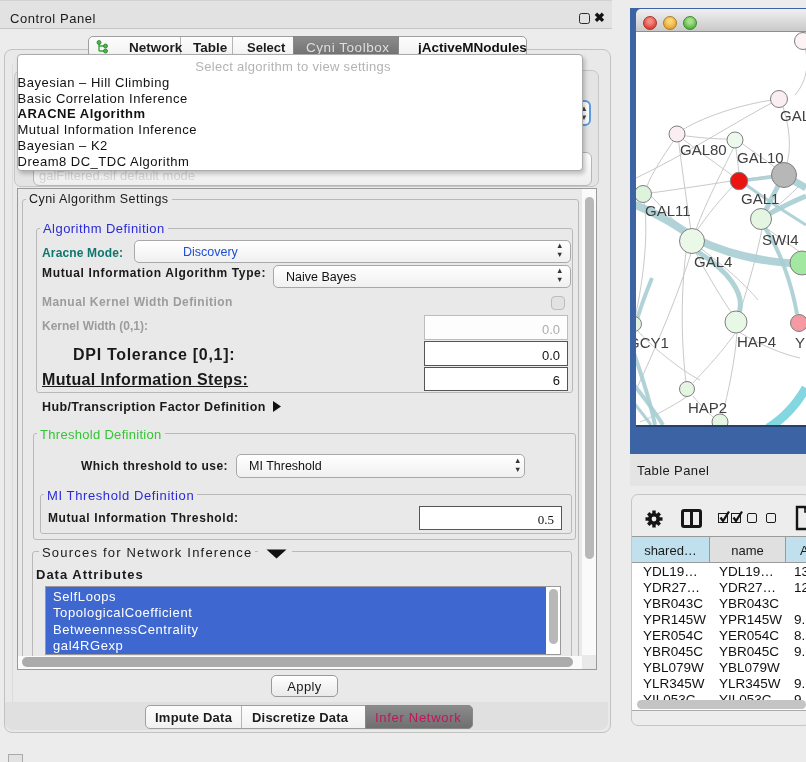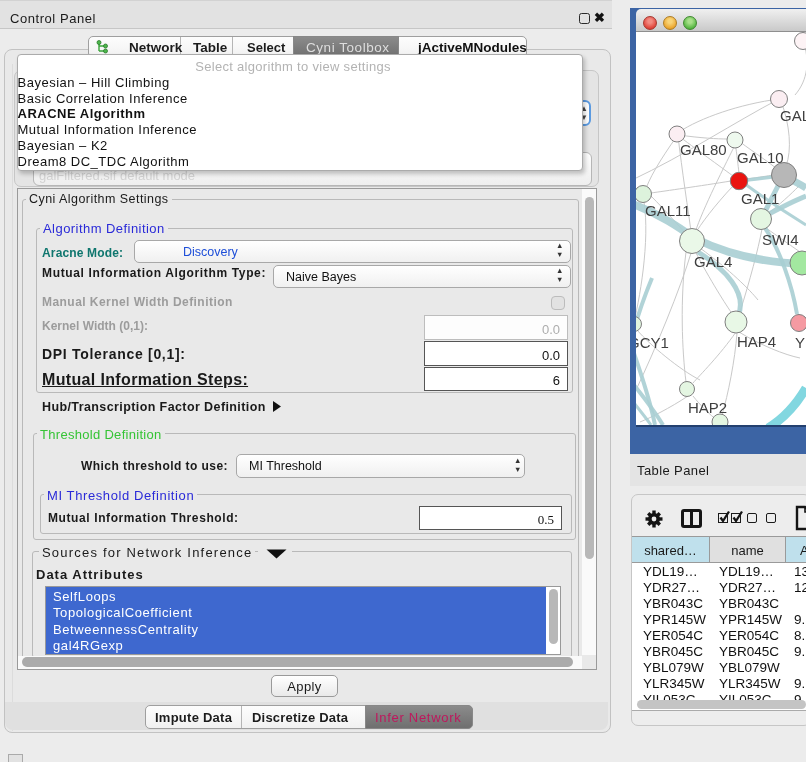--- a/index.html
+++ b/index.html
@@ -72,21 +72,21 @@
 <div class="abs" style="left:286px;top:270px;font-size:12.5px;color:#111;">Naive Bayes</div>
 <div class="abs" style="left:556px;top:267px;font-size:7.5px;color:#333;line-height:8.5px;">▲<br>▼</div>
 
 <div class="abs b" style="left:42px;top:295px;font-size:12px;letter-spacing:0.45px;color:#9c9c9c;">Manual Kernel Width Definition</div>
 <div class="abs" style="left:551px;top:296px;width:14px;height:14px;background:#e2e2e2;border:1px solid #bcbcbc;border-radius:4px;box-sizing:border-box;"></div>
 
 <div class="abs b" style="left:42px;top:319px;font-size:12px;color:#9c9c9c;">Kernel Width (0,1):</div>
 <div class="abs" style="left:424px;top:315px;width:144px;height:25px;background:#fdfdfd;border:1px solid #bdbdbd;box-sizing:border-box;"></div>
 <div class="abs" style="left:424px;top:322px;width:136px;font-size:13px;color:#adadad;text-align:right;">0.0</div>
 
-<div class="abs b" style="left:42px;top:346px;font-size:14px;letter-spacing:0.7px;color:#1a1a1a;">DPI Tolerance [0,1]:</div>
+<div class="abs b" style="left:36px;top:346px;font-size:16px;letter-spacing:0.7px;color:#1a1a1a;padding-left:37px;">DPI Tolerance [0,1]:</div>
 <div class="abs" style="left:424px;top:341px;width:144px;height:25px;background:#ffffff;border:1px solid #555;box-sizing:border-box;"></div>
 <div class="abs" style="left:424px;top:348px;width:136px;font-size:13px;color:#111;text-align:right;">0.0</div>
 
 <div class="abs b" style="left:42px;top:371px;font-size:16px;letter-spacing:0.35px;color:#1a1a1a;text-decoration:underline;">Mutual Information Steps:</div>
 <div class="abs" style="left:424px;top:367px;width:144px;height:24px;background:#ffffff;border:1px solid #555;box-sizing:border-box;"></div>
 <div class="abs" style="left:424px;top:373px;width:136px;font-size:13px;color:#111;text-align:right;">6</div>
 
 <div class="abs b" style="left:42px;top:400px;font-size:12.5px;letter-spacing:0.4px;color:#1a1a1a;">Hub/Transcription Factor Definition</div>
 <svg class="abs" style="left:271px;top:400px;" width="12" height="13">
     <path d="M2 1 L10 6.5 L2 12 Z" fill="#111"></path>

